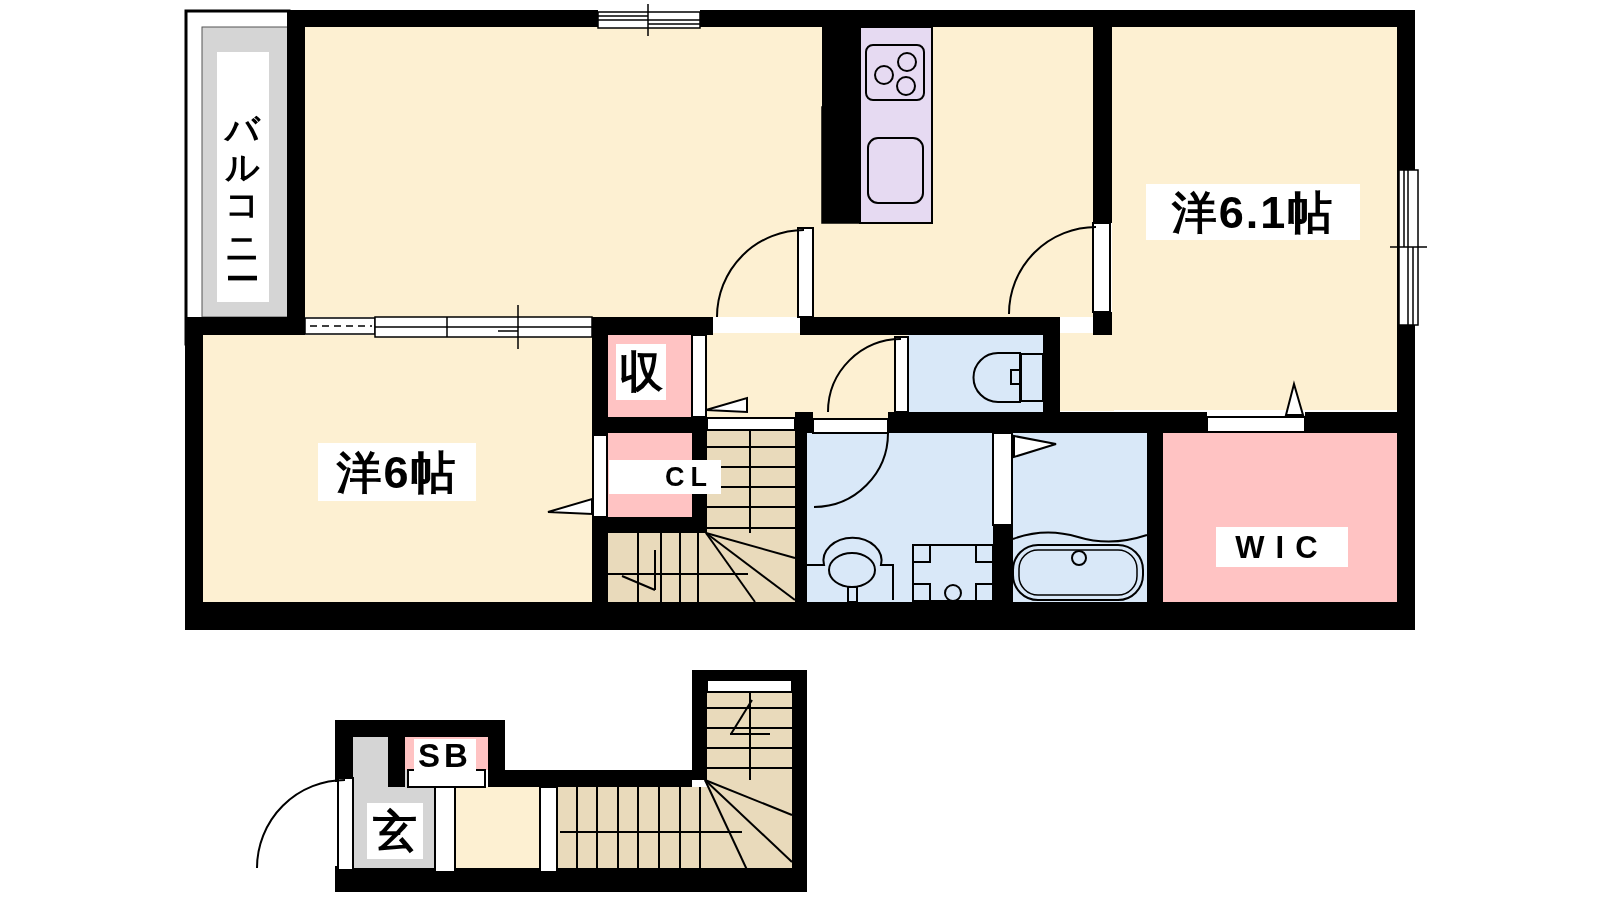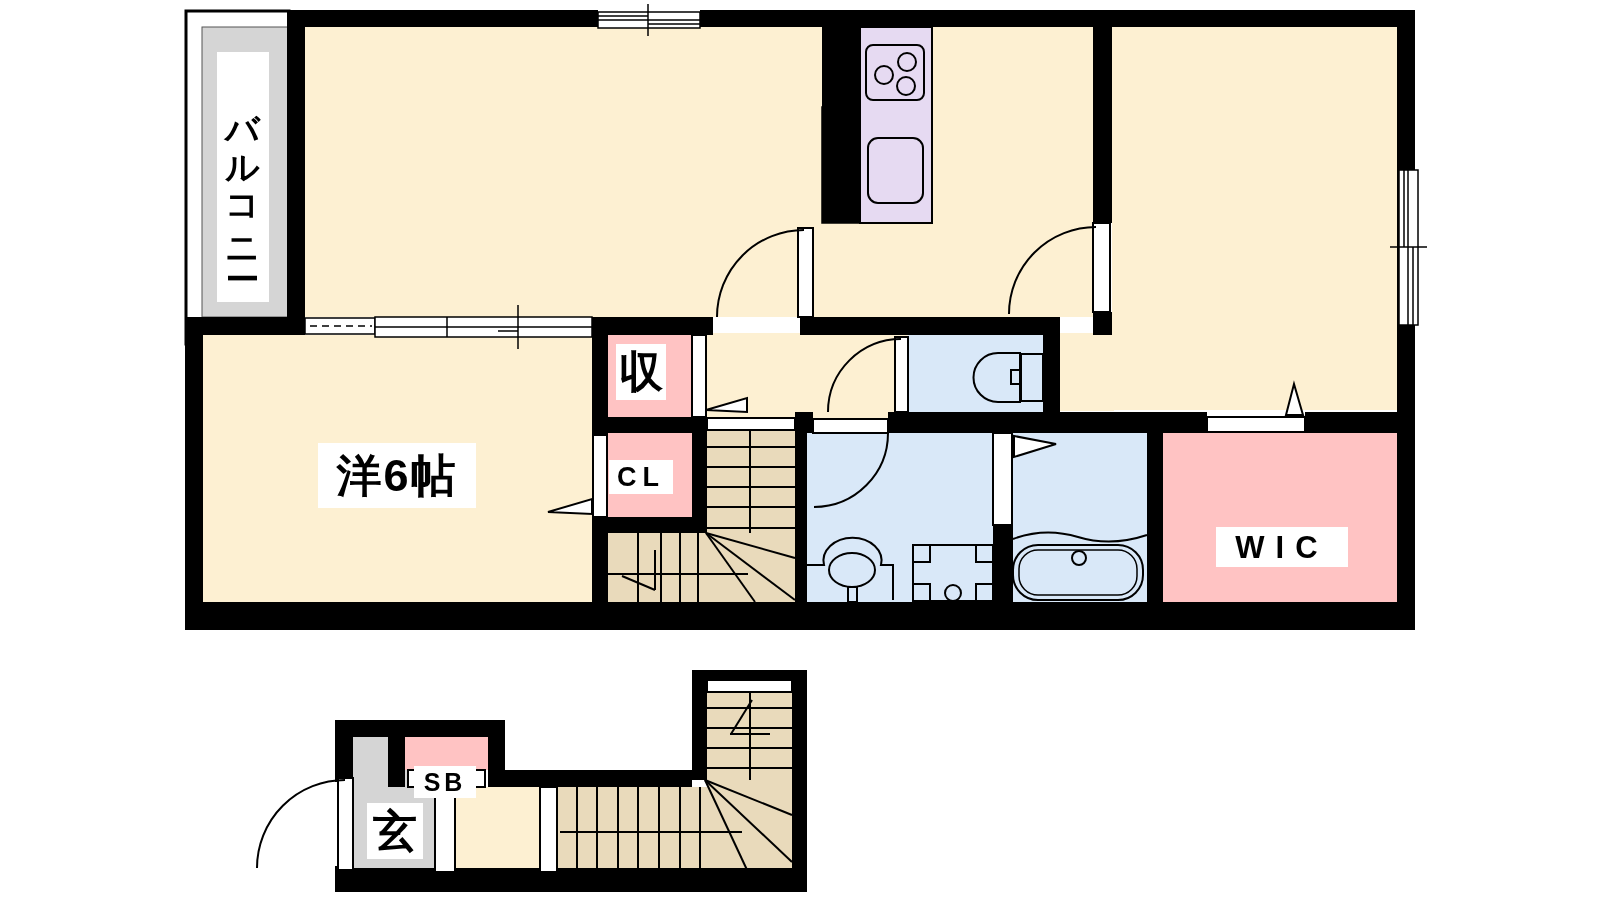--- a/index.html
+++ b/index.html
@@ -11,25 +11,25 @@
   .thin{fill:#ffffff;stroke:#000000;stroke-width:1.5;}
   .ln{stroke:#000000;stroke-width:2;fill:none;}
   .ln1{stroke:#000000;stroke-width:1.5;fill:none;}
   .fix{fill:none;stroke:#000000;stroke-width:2;}
   .fixl{fill:#e6daf2;stroke:#000000;stroke-width:2;}
   .tri{fill:#ffffff;stroke:#000000;stroke-width:2;}
   .room-label{position:absolute;background:#ffffff;color:#000000;display:flex;
               align-items:center;justify-content:center;font-weight:600;line-height:1;}
   .lbl-ldk{left:395px;top:137px;width:352px;height:56px;font-size:46px;letter-spacing:6px;}
   .lbl-bed1{left:1146px;top:184px;width:214px;height:56px;font-size:45px;letter-spacing:2px;}
-  .lbl-bed2{left:318px;top:443px;width:158px;height:65px;font-size:45px;letter-spacing:2px;}
+  .lbl-bed2{left:318px;top:443px;width:158px;height:58px;font-size:45px;letter-spacing:2px;}
   .lbl-storage{left:616px;top:344px;width:50px;height:56px;font-size:44px;}
-  .lbl-cl{left:609px;top:460px;width:64px;height:34px;font-size:27px;letter-spacing:6px;}
+  .lbl-cl{left:609px;top:460px;width:64px;height:34px;font-size:27px;letter-spacing:6px;padding-left:48px;}
   .lbl-wic{left:1216px;top:527px;width:132px;height:40px;font-size:31px;letter-spacing:11px;}
-  .lbl-sb{left:414px;top:739px;width:62px;height:32px;font-size:25px;letter-spacing:4px;margin-top:27px;}
+  .lbl-sb{left:414px;top:739px;width:62px;height:32px;font-size:33px;letter-spacing:4px;}
   .lbl-gen{left:367px;top:803px;width:56px;height:56px;font-size:44px;}
   .lbl-balcony{left:217px;top:52px;width:52px;height:250px;font-size:34px;
                writing-mode:vertical-rl;text-orientation:upright;letter-spacing:4px;}
 </style>
 </head>
 <body>
 
 <div class="stage">
 
 <svg class="plan-svg" width="1600" height="900" viewBox="0 0 1600 900">
@@ -236,20 +236,21 @@
 
   <g>
     <path class="fix" d="M 1013 539 Q 1045 527 1078 537 T 1147 535"></path>
     <rect class="fix" x="1013" y="545" width="130" height="55" rx="25"></rect>
     <rect class="ln1" x="1019" y="550" width="118" height="45" rx="19" fill="none"></rect>
     <circle class="fix" cx="1079" cy="558" r="7"></circle>
   </g>
 </svg>
 
 <div class="room-label lbl-balcony">バルコニー</div>
+<div class="room-label lbl-bed1">洋6.1帖</div>
 <div class="room-label lbl-bed2">洋6帖</div>
 <div class="room-label lbl-storage">収</div>
 <div class="room-label lbl-cl">CL</div>
 <div class="room-label lbl-wic">WIC</div>
 <div class="room-label lbl-sb">SB</div>
 <div class="room-label lbl-gen">玄</div>
 
 </div>
 
 </body></html>

